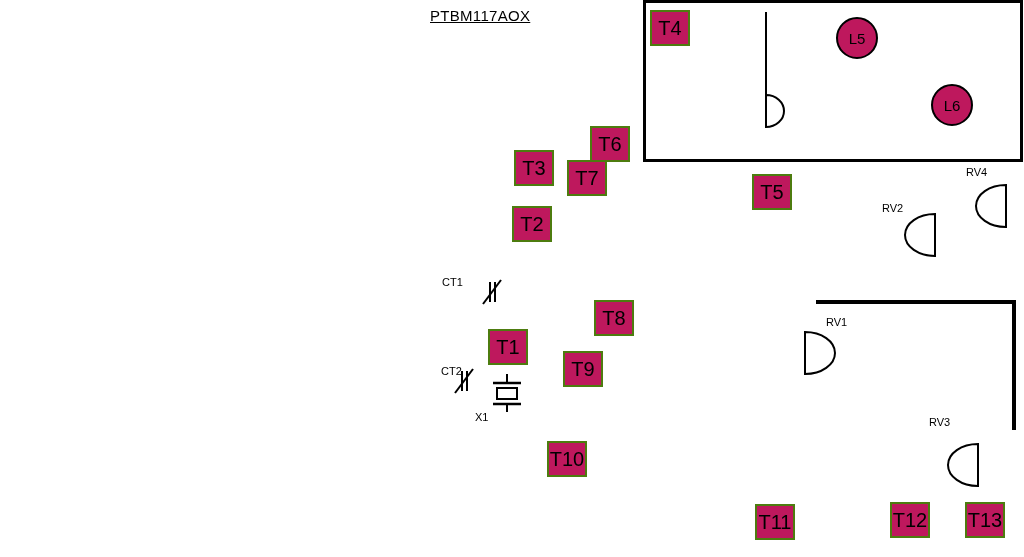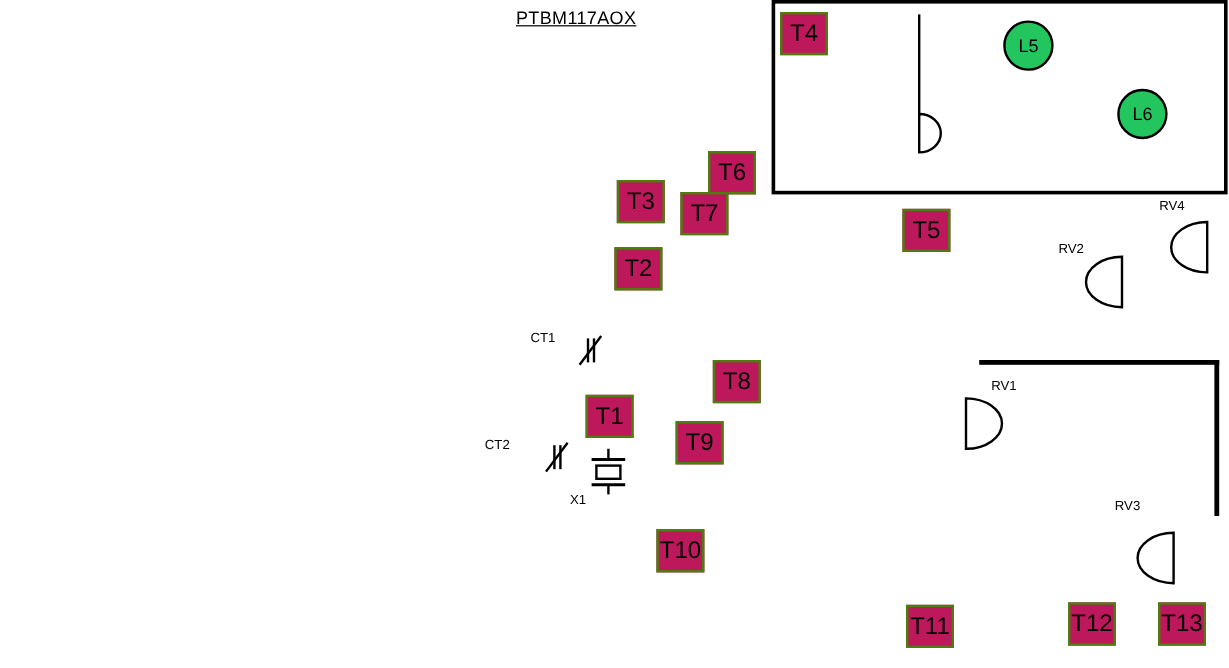--- a/index.html
+++ b/index.html
@@ -10,21 +10,21 @@
   .title{position:absolute;left:430px;top:7px;font-size:15px;letter-spacing:.3px;text-decoration:underline;}
   .shield{position:absolute;left:643px;top:0;width:380px;height:162px;border:3px solid #000;box-sizing:border-box;background:#fff;}
   .vline{position:absolute;left:765px;top:12px;width:2px;height:86px;background:#000;}
   .edge-h{position:absolute;left:816px;top:300px;width:200px;height:4px;background:#000;}
   .edge-v{position:absolute;left:1012px;top:300px;width:4px;height:130px;background:#000;}
   .box{
     position:absolute;width:40px;height:36px;border:2px solid #4d7c0f;background:#be185d;
     display:flex;align-items:center;justify-content:center;font-size:20px;box-sizing:border-box;
   }
   .circle{
-    position:absolute;width:42px;height:42px;border:2px solid #000;border-radius:50%;background:#22c55e;
+    position:absolute;width:42px;height:42px;border:2px solid #000;border-radius:50%;background:#be185d;
     display:flex;align-items:center;justify-content:center;font-size:15px;box-sizing:border-box;
   }
   .lbl{position:absolute;font-size:11px;white-space:nowrap;}
   svg.shape{position:absolute;overflow:visible;}
 </style>
 </head>
 <body>
 
 <div class="stage">
 
@@ -47,21 +47,21 @@
       <div class="box" style="left:512px;top:206px">T2</div>
       <div class="box" style="left:752px;top:174px">T5</div>
       <div class="box" style="left:594px;top:300px">T8</div>
       <div class="box" style="left:488px;top:329px">T1</div>
       <div class="box" style="left:563px;top:351px">T9</div>
       <div class="box" style="left:547px;top:441px">T10</div>
       <div class="box" style="left:755px;top:504px">T11</div>
       <div class="box" style="left:890px;top:502px">T12</div>
       <div class="box" style="left:965px;top:502px">T13</div>
       <div class="circle" style="left:836px;top:17px">L5</div>
-      <div class="circle" style="left:931px;top:74px">L6</div>
+      <div class="circle" style="left:931px;top:84px">L6</div>
       <div class="lbl" style="left:826px;top:316px">RV1</div>
       <svg class="shape" style="left:803px;top:330px" width="40" height="46" viewBox="0 0 40 46">
        <path d="M2,2 A30,21 0 0 1 2,44 L2,2 Z" fill="#fff" stroke="#000" stroke-width="2"></path>
      </svg>
       <div class="lbl" style="left:882px;top:202px">RV2</div>
       <svg class="shape" style="left:897px;top:212px" width="40" height="46" viewBox="0 0 40 46">
        <path d="M38,2 A30,21 0 0 0 38,44 L38,2 Z" fill="#fff" stroke="#000" stroke-width="2"></path>
      </svg>
       <div class="lbl" style="left:929px;top:416px">RV3</div>
       <svg class="shape" style="left:940px;top:442px" width="40" height="46" viewBox="0 0 40 46">
@@ -70,21 +70,21 @@
       <div class="lbl" style="left:966px;top:166px">RV4</div>
       <svg class="shape" style="left:968px;top:183px" width="40" height="46" viewBox="0 0 40 46">
        <path d="M38,2 A30,21 0 0 0 38,44 L38,2 Z" fill="#fff" stroke="#000" stroke-width="2"></path>
      </svg>
       <div class="lbl" style="left:442px;top:276px">CT1</div>
       <svg class="shape" style="left:480px;top:277px" width="24" height="30" viewBox="0 0 24 30">
        <line x1="10" y1="5" x2="10" y2="25" stroke="#000" stroke-width="2"></line>
        <line x1="15" y1="5" x2="15" y2="25" stroke="#000" stroke-width="2"></line>
        <line x1="3" y1="27" x2="21" y2="3" stroke="#000" stroke-width="2"></line>
      </svg>
-      <div class="lbl" style="left:404px;top:365px">CT2</div>
+      <div class="lbl" style="left:441px;top:365px">CT2</div>
       <svg class="shape" style="left:452px;top:366px" width="24" height="30" viewBox="0 0 24 30">
        <line x1="10" y1="5" x2="10" y2="25" stroke="#000" stroke-width="2"></line>
        <line x1="15" y1="5" x2="15" y2="25" stroke="#000" stroke-width="2"></line>
        <line x1="3" y1="27" x2="21" y2="3" stroke="#000" stroke-width="2"></line>
      </svg>
       <svg class="shape" style="left:488px;top:374px" width="38" height="40" viewBox="0 0 38 40">
      <line x1="19" y1="0" x2="19" y2="8" stroke="#000" stroke-width="2"></line>
      <line x1="5" y1="9" x2="33" y2="9" stroke="#000" stroke-width="2.5"></line>
      <rect x="9" y="14" width="20" height="11" fill="#fff" stroke="#000" stroke-width="2"></rect>
      <line x1="5" y1="30" x2="33" y2="30" stroke="#000" stroke-width="2.5"></line>

